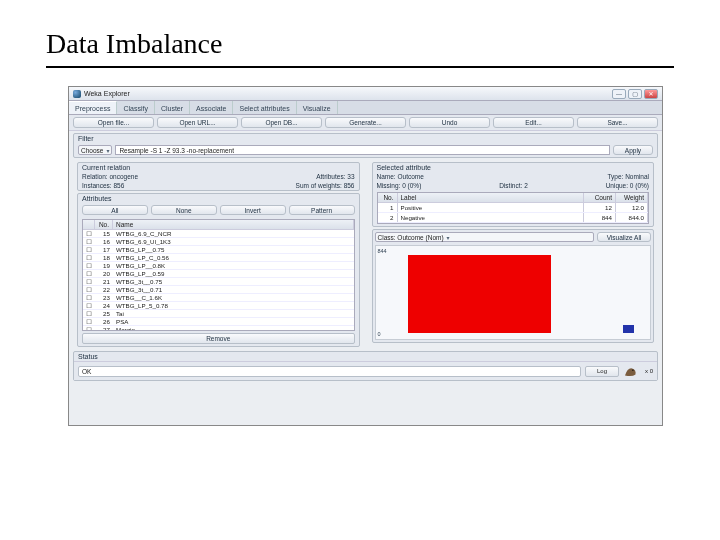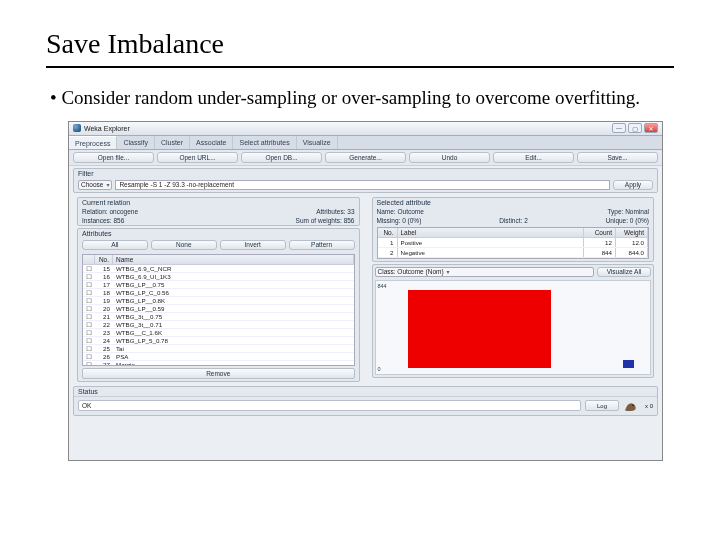--- a/index.html
+++ b/index.html
@@ -60,23 +60,22 @@
 
   .status { display:flex; align-items:center; gap:4px; padding:2px 4px; border-top:1px solid #ccd; background:#e4e8ef; }
   .status .msg { flex:1; border:1px solid #b7bfc9; background:#fff; height:11px; border-radius:2px; font-size:6.5px; padding:0 3px; display:flex; align-items:center;}
   .mini { width:34px; height:11px; border:1px solid #b7bfc9; border-radius:2px; background:linear-gradient(#f9fafc,#e1e6ed); display:flex; align-items:center; justify-content:center; font-size:6px;}
   .bird { width:18px; height:14px; }
 </style>
 </head>
 <body>
 
 <div class="slide">
-  <h1 class="title">Save Imbalance</h1>
+  <h1 class="title">Data Imbalance</h1>
   <hr class="rule">
-  <p class="bullet">• Consider random under-sampling or over-sampling to overcome overfitting.</p>
 
   <div class="app">
     <div class="titlebar">
       <span class="icon"></span>
       <span class="caption">Weka Explorer</span>
       <span class="winbtn">—</span>
       <span class="winbtn">▢</span>
       <span class="winbtn close">✕</span>
     </div>
 

